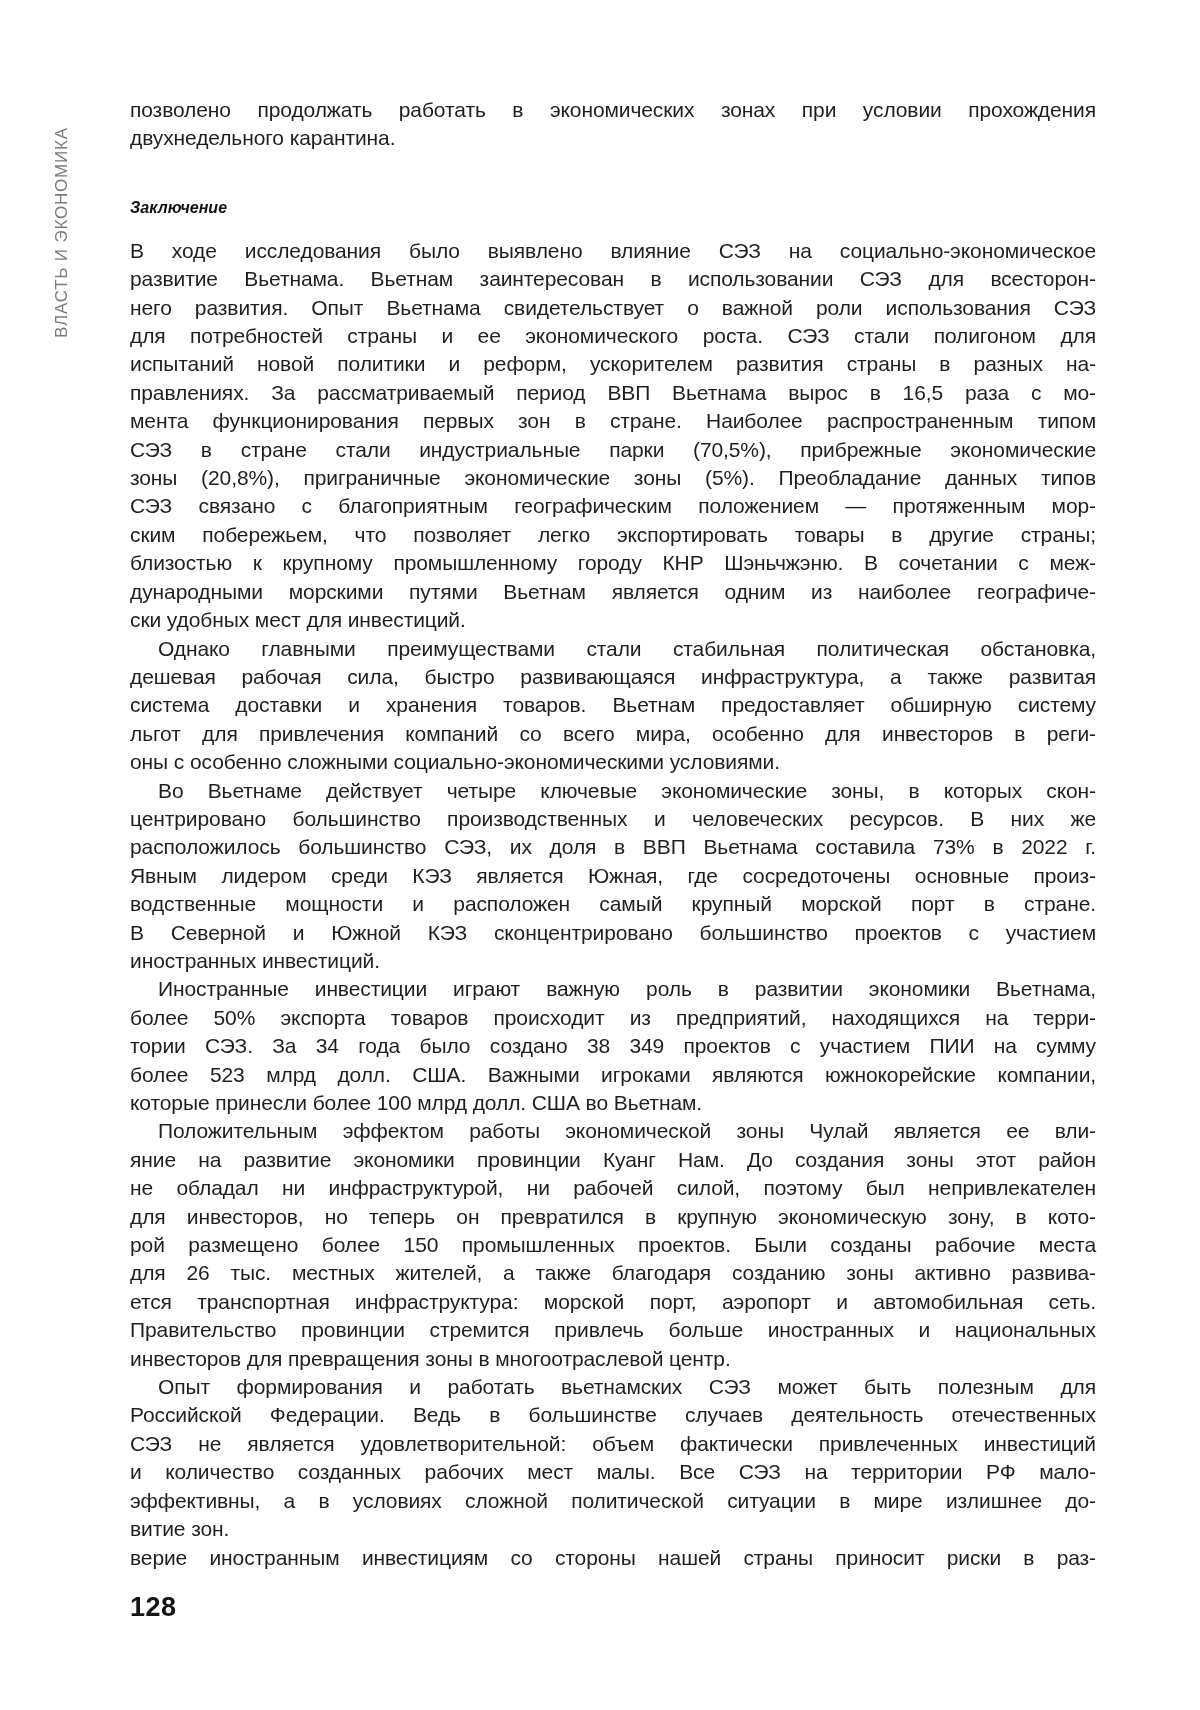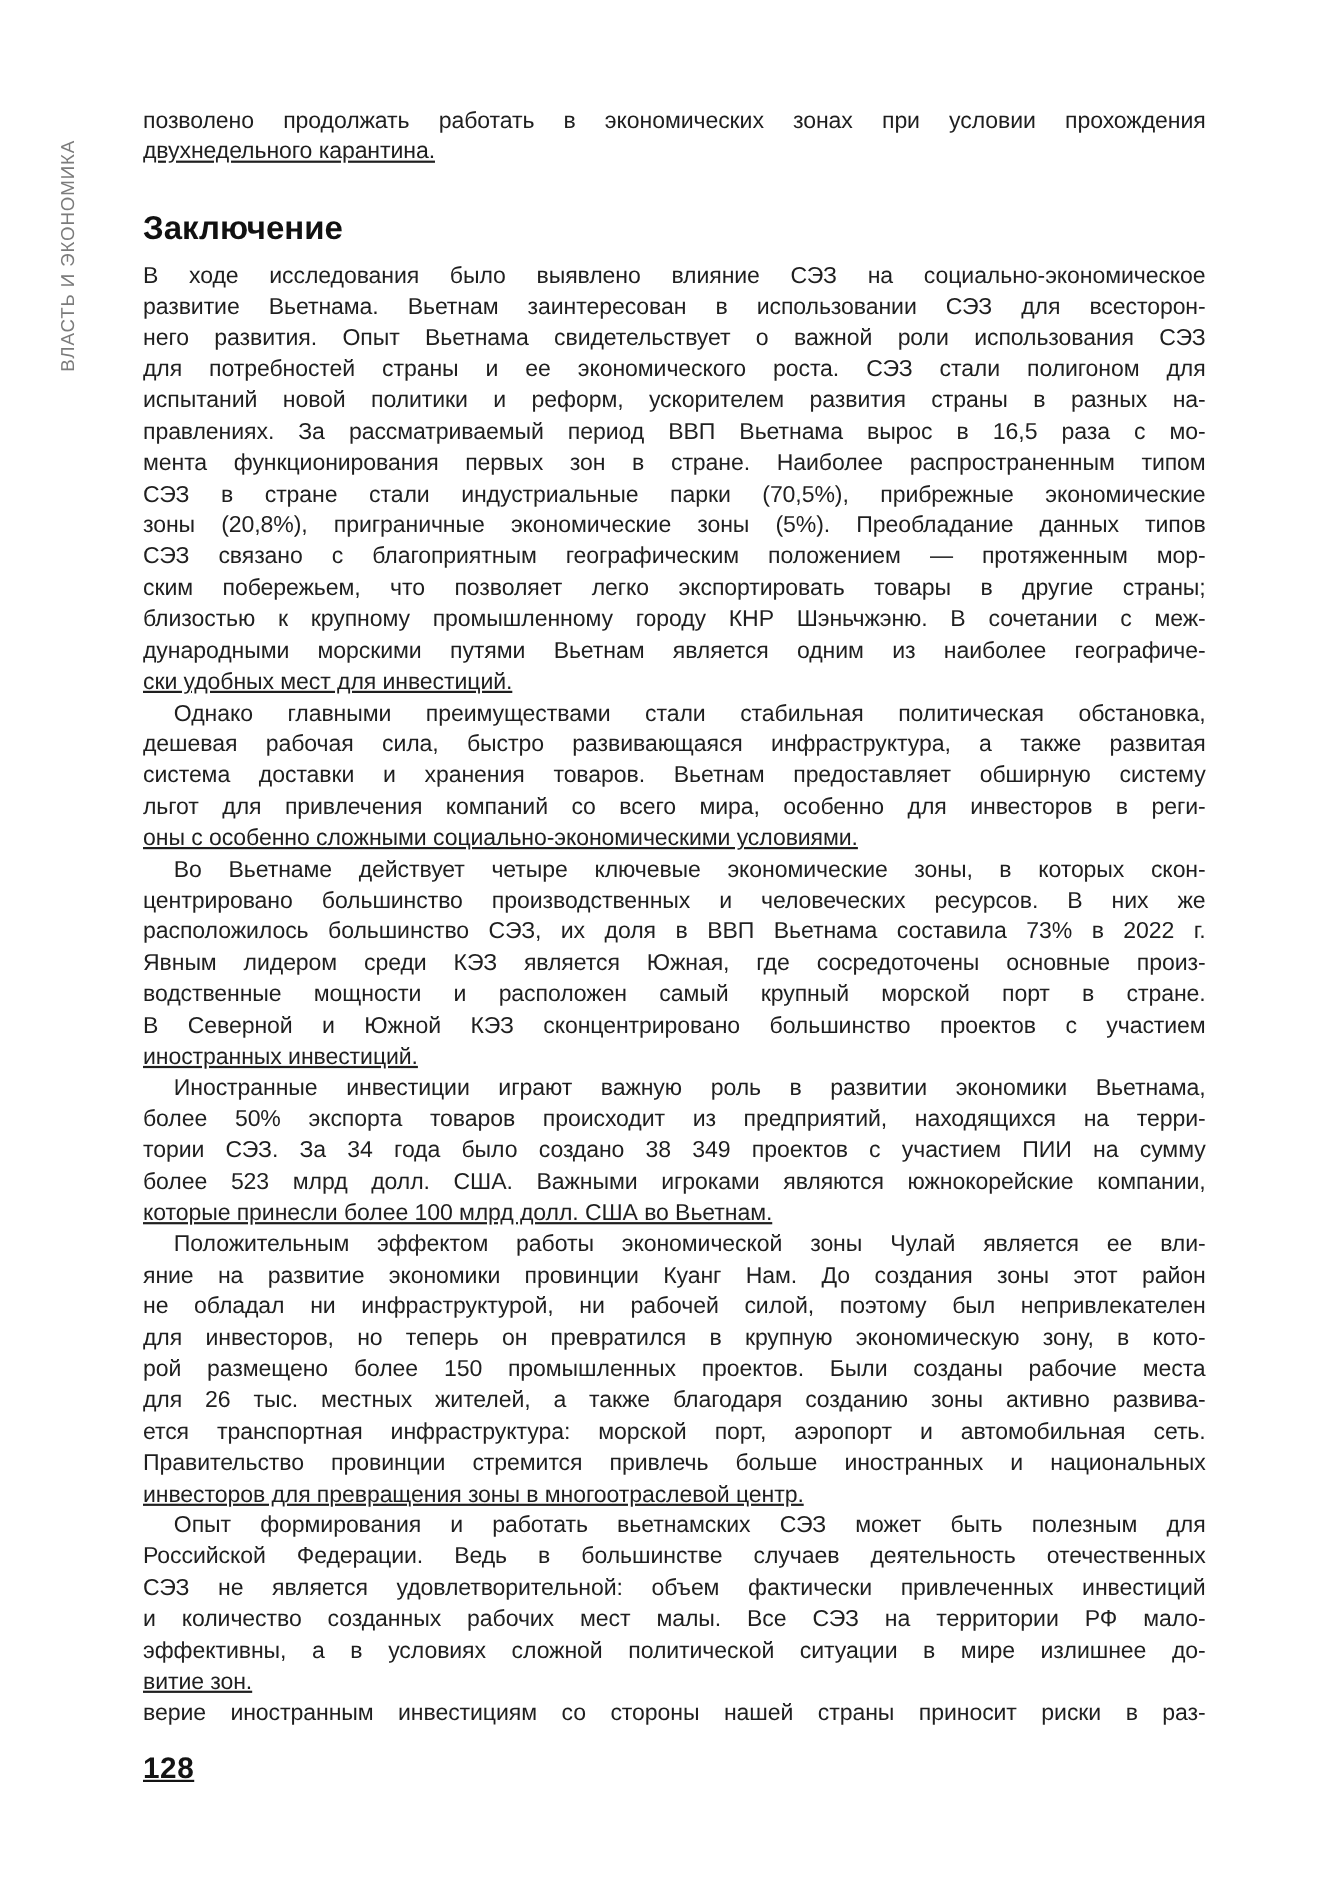--- a/index.html
+++ b/index.html
@@ -42,50 +42,49 @@
     line-height: 28.4px;
     letter-spacing: -0.1px;
   }
 
   .line {
     text-align: justify;
     text-align-last: justify;
   }
   .line.last {
     text-align-last: left;
-    text-decoration: underline;
   }
   .line.indent {
     text-indent: 28px;
   }
 
   .section-heading {
     margin: 40px 0 14px 0;
-    font-size: 30px;
+    font-size: 16px;
     line-height: 30px;
     font-weight: bold;
     color: #111111;
     letter-spacing: 0;
+    font-style: italic;
   }
 
   
   .footer {
     position: absolute;
     left: 130px;
     top: 1592px;
     width: 966px;
     display: flex;
     align-items: baseline;
   }
   .pagenum {
     font-size: 27px;
     font-weight: bold;
     color: #141414;
     letter-spacing: 0.5px;
-    text-decoration: underline;
   }
   .journal {
     margin-left: 99px;
     font-size: 22.5px;
     letter-spacing: 0.8px;
     color: #7c9093;
     white-space: nowrap;
   }
   .journal .sep {
     color: #576d6f;

